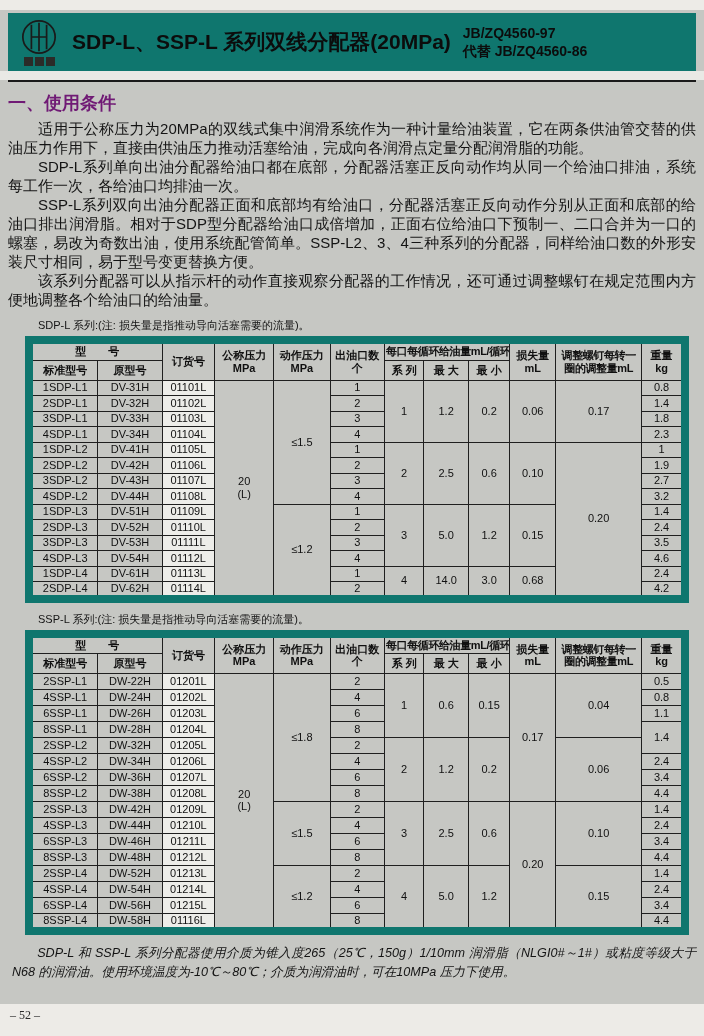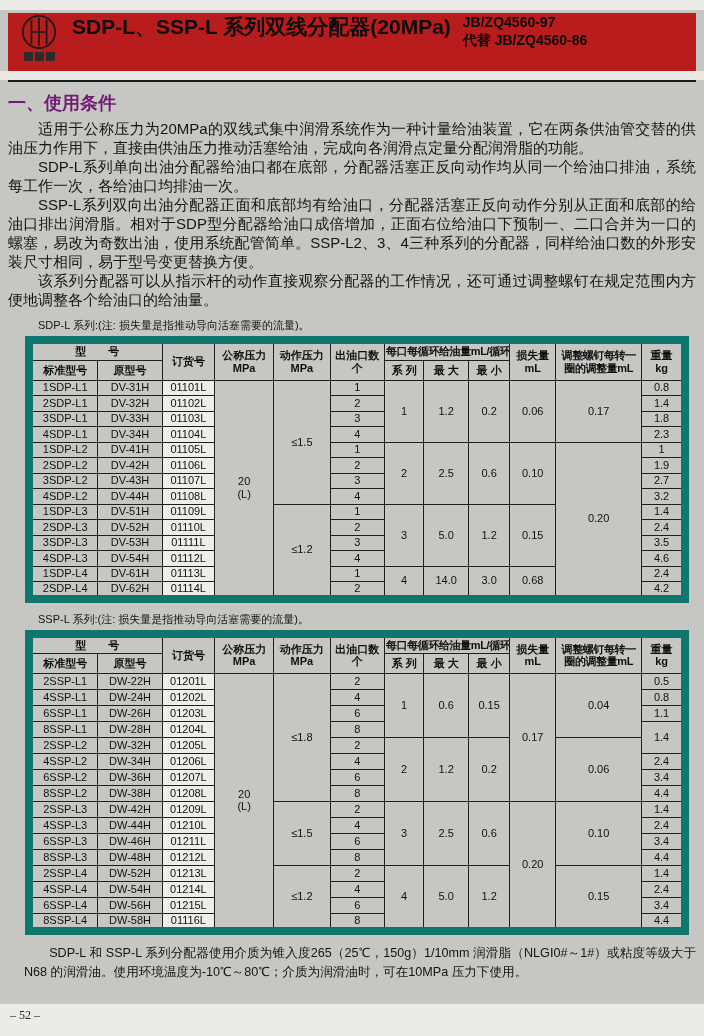--- a/index.html
+++ b/index.html
@@ -8,36 +8,36 @@
     background:#edebe7;
     font-family:"Liberation Sans", sans-serif;
     color:#141414;
   }
   .scan{
     position:absolute;top:10px;left:0;width:704px;height:994px;
     background:#c6c7c3;box-sizing:border-box;padding:3px 8px 0 8px;
   }
   
   .band{
-    height:58px;background:#b91c1c;display:flex;align-items:flex-start;
+    height:58px;background:#0f766e;display:flex;align-items:center;
     gap:12px;padding:0 10px;box-sizing:border-box;
   }
   .logo-wrap{width:42px;flex:0 0 42px;display:flex;flex-direction:column;align-items:center;}
   .logo-wrap svg{display:block;}
   .logo-caption{display:flex;gap:2px;margin-top:1px;}
   .logo-caption i{display:block;width:9px;height:9px;background:#2b2b28;}
   h1.title{font-size:21px;font-weight:bold;margin:0;white-space:nowrap;color:#0c0c0c;}
   .stds{font-size:14px;font-weight:bold;line-height:1.3;color:#0c0c0c;white-space:nowrap;}
   .strip{height:9px;background:#e9e9e5;margin:0 -8px;}
   .rule{height:2px;background:#1a1a1a;}
   
   h2.sec{font-size:18px;font-weight:bold;margin:9px 0 4px 0;color:#701a75;}
   p.body{font-size:15px;line-height:19px;margin:0;text-indent:2em;text-align:justify;}
   p.note{font-size:11px;margin:9px 0 3px 30px;}
-  p.footnote{font-size:12.6px;line-height:19px;margin:9px 0 0 16px;text-indent:2em;text-align:justify;}
+  p.footnote{font-size:12.6px;line-height:19px;margin:9px 0 0 4px;text-indent:2em;text-align:justify;font-style:italic;}
   .page-num{position:absolute;left:10px;top:1008px;font-size:12px;
     font-family:"Liberation Serif", serif;color:#2a2a2a;}
   
   table.spec{
     border-collapse:collapse;table-layout:fixed;width:664px;margin-left:17px;
     border:8px solid #0f766e;
   }
   table.spec th, table.spec td{
     border:1px solid #1f1f1f;text-align:center;vertical-align:middle;
     padding:0 1px;font-size:11px;line-height:1.15;color:#101010;

